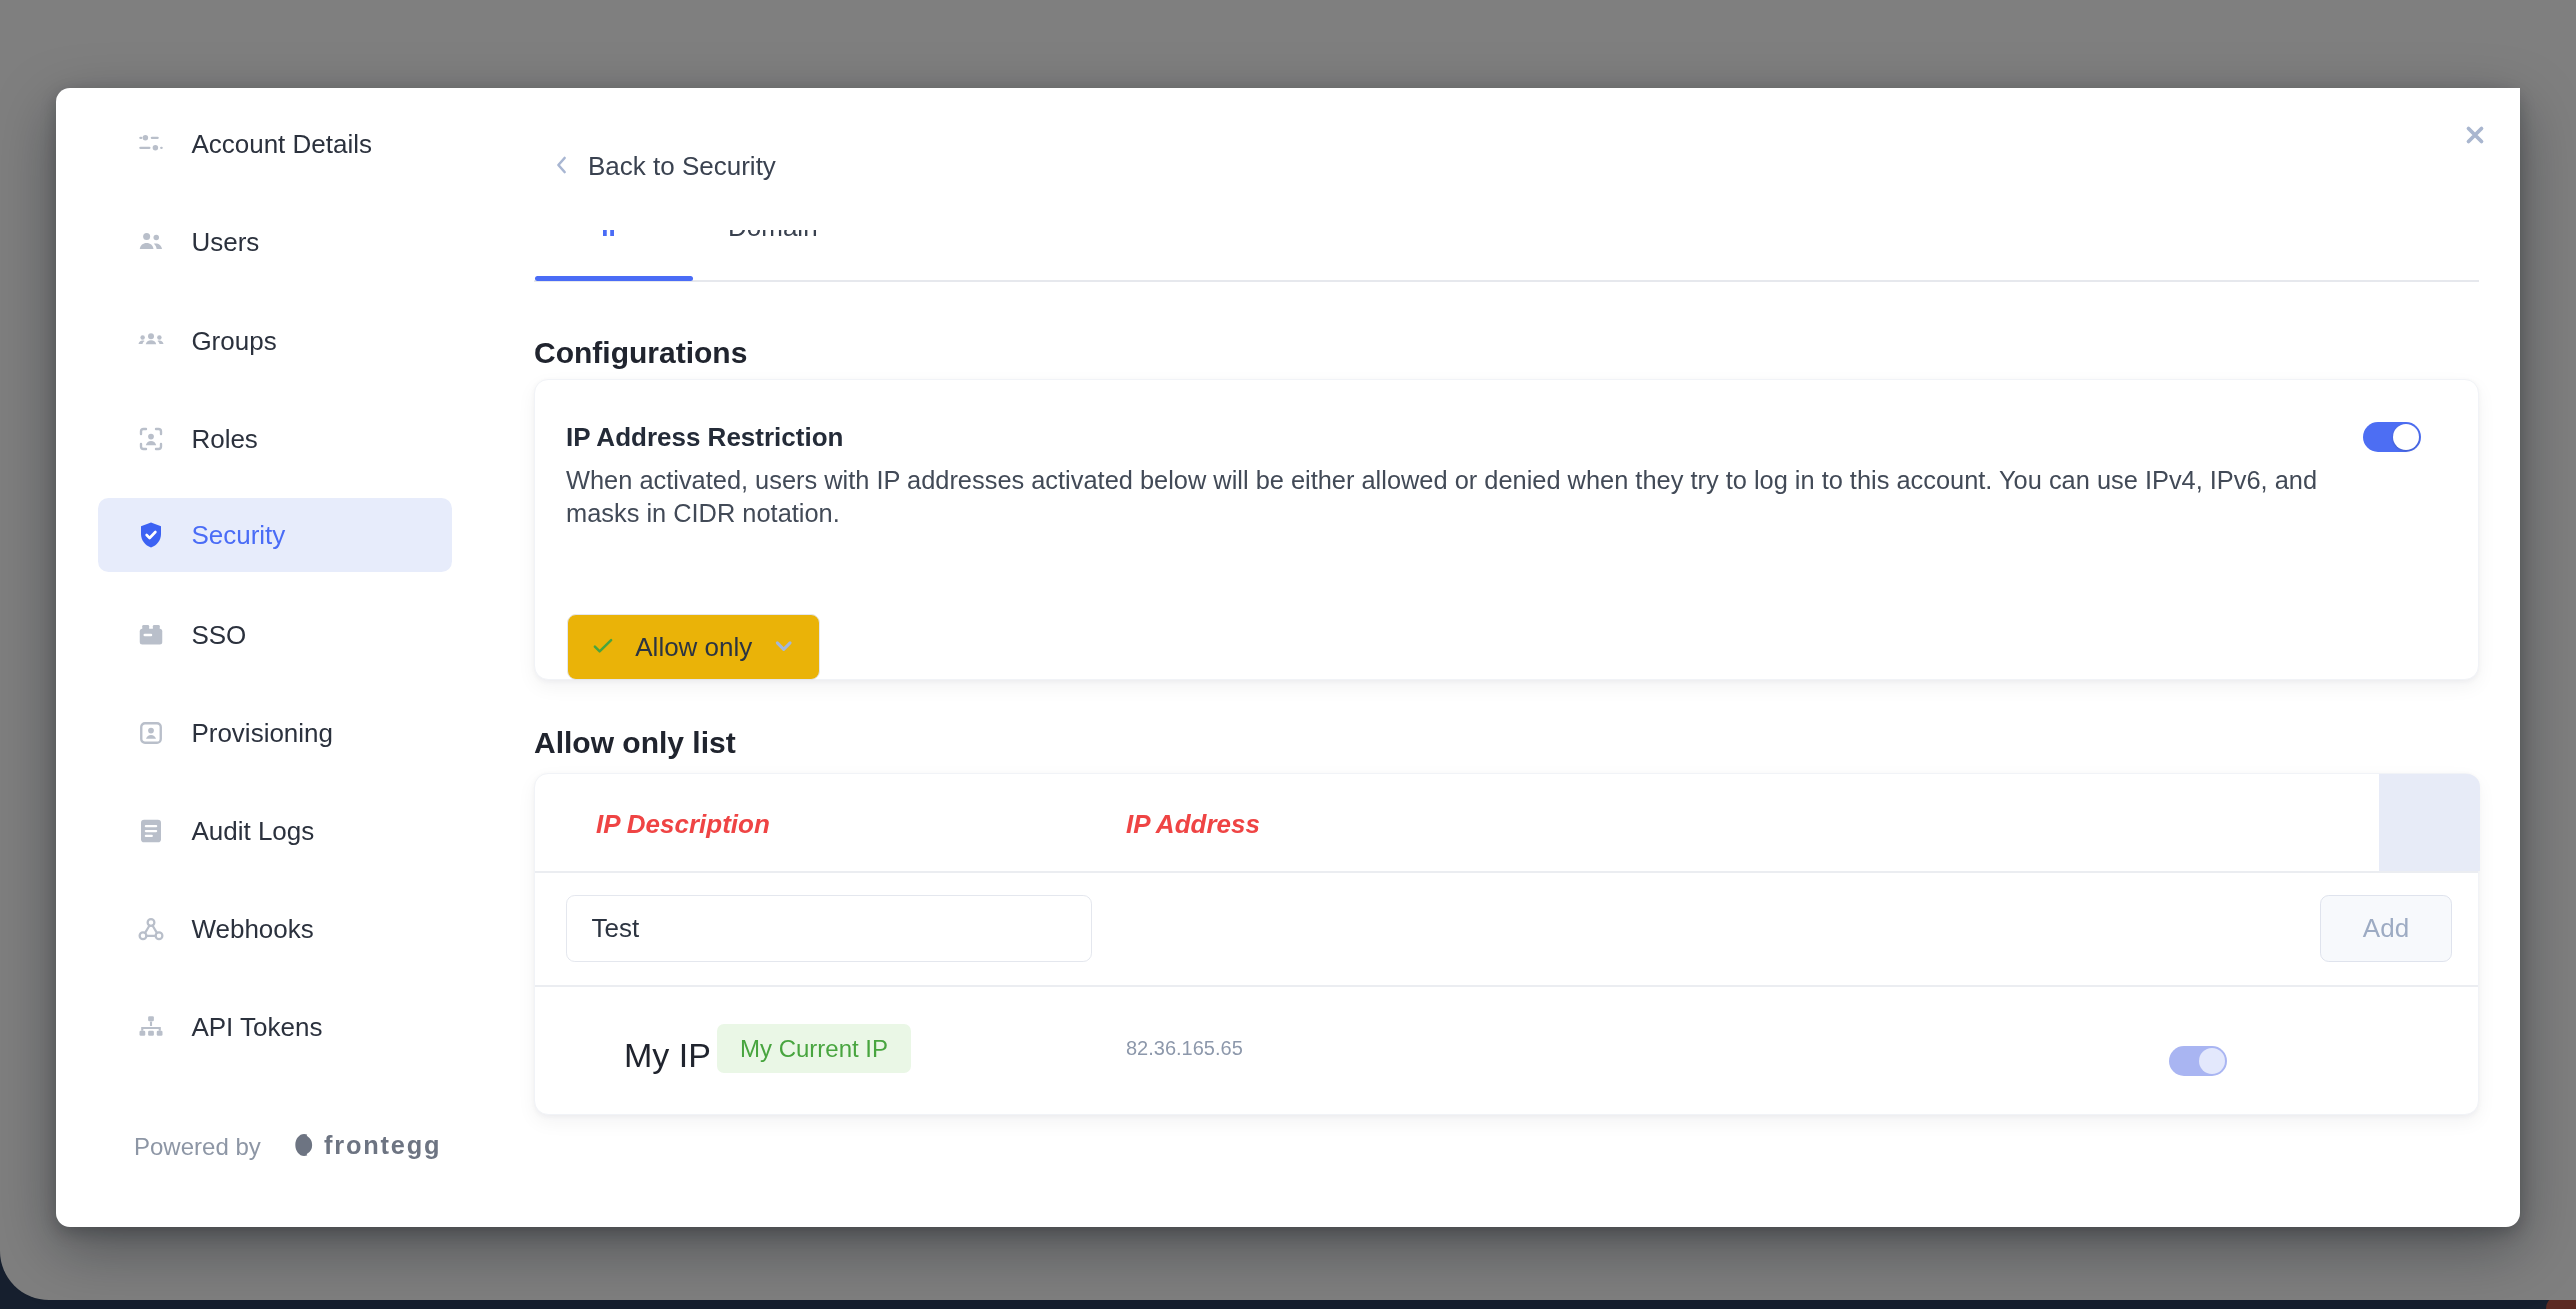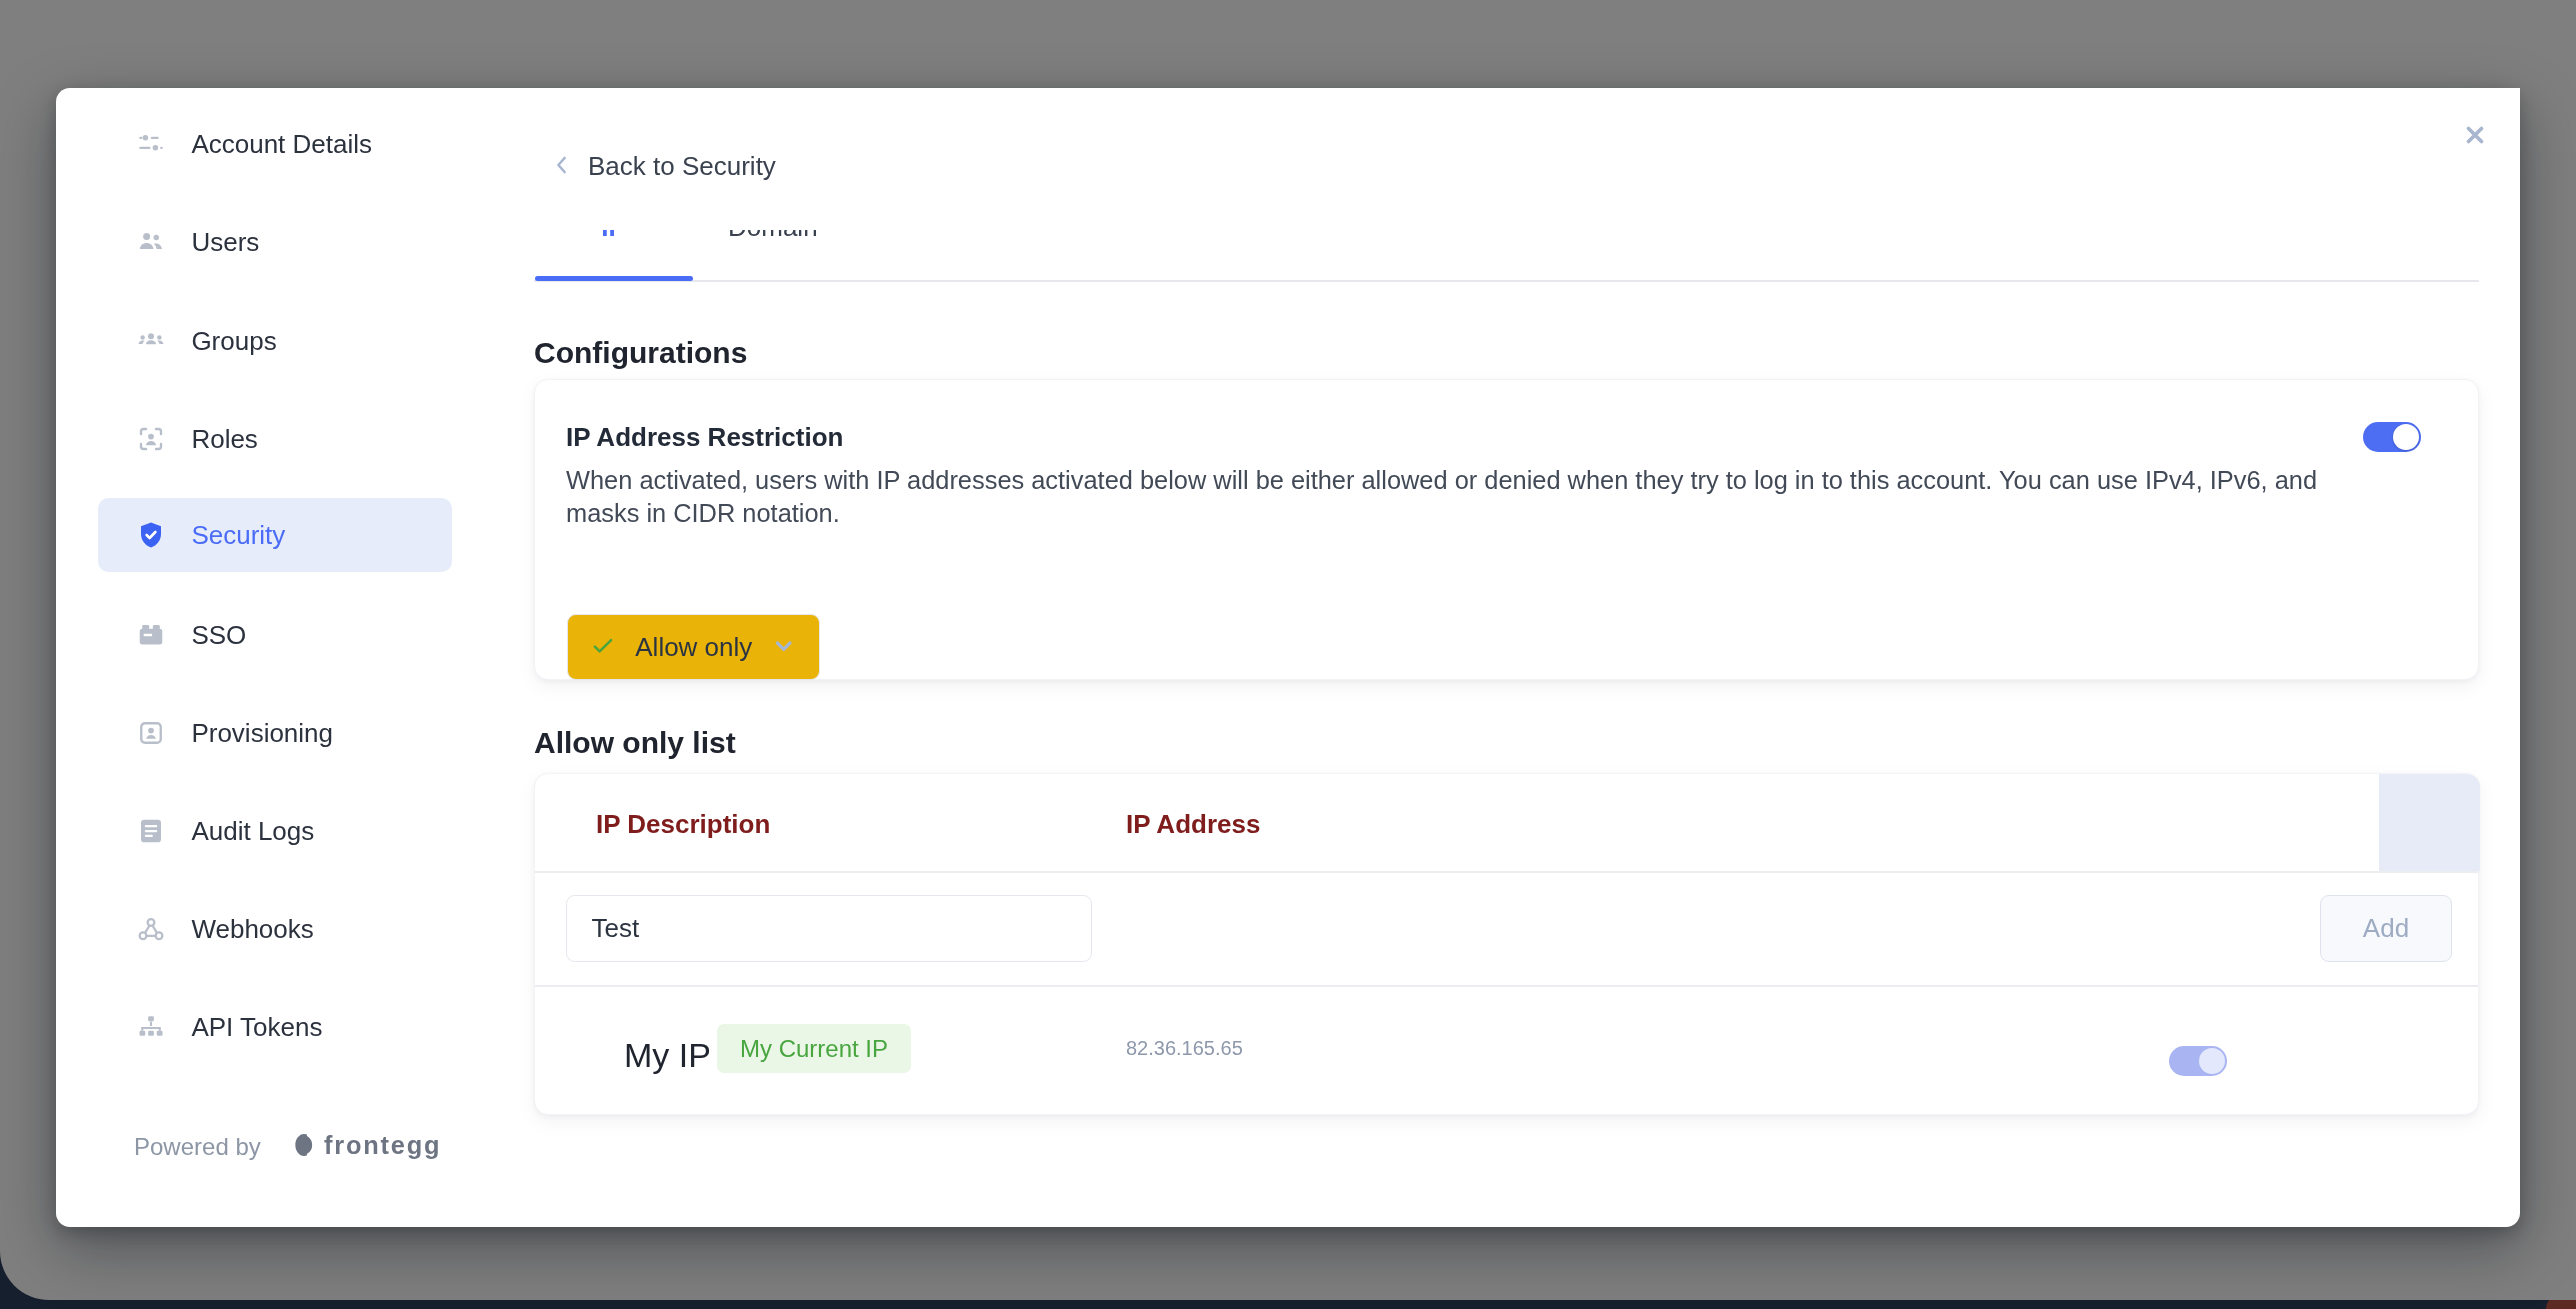--- a/index.html
+++ b/index.html
@@ -70,21 +70,21 @@
   .toggle-dim .knob { background:#e3e8fc; }
   .tg-card { left:1828px; top:42px; }
 
   .mode-btn { position:absolute; left:32px; top:195px; width:253px; height:66px;
               border:1.8px solid #e4e7ee; border-radius:9px; background:#eab308;
               display:flex; align-items:center; justify-content:center; gap:19px; cursor:pointer;margin-top:39px; }
   .mode-btn .mode-label { font-size:26px; font-weight:500; color:#2b3442; }
 
   
   .table-card { top:685px; height:342px; }
-  .th { position:absolute; font-size:26px; font-weight:600; color:#7f1d1d; top:35px; }
+  .th { position:absolute; font-size:26px; font-weight:600; color:#ef4444; top:35px;font-style:italic; }
   .th-desc { left:61px; }
   .th-ip   { left:591px; }
   .th-highlight { position:absolute; left:1844px; top:0; width:101px; height:97px;
                   background:#e7ebf7; border-radius:0 13px 0 0; }
   .tdiv { position:absolute; left:0; width:100%; height:1.8px; background:#ebedf1; }
   .tdiv-1 { top:97px; } .tdiv-2 { top:211px; }
 
   .field { position:absolute; top:121px; height:67px; border:1.8px solid #e4e7ee; border-radius:8.8px;
            font-family:"Liberation Sans",sans-serif; font-size:26px; color:#2c3441; padding:0 24.5px; outline:none; background:#fff; }
   .field::placeholder { color:#9aa3b5; }

